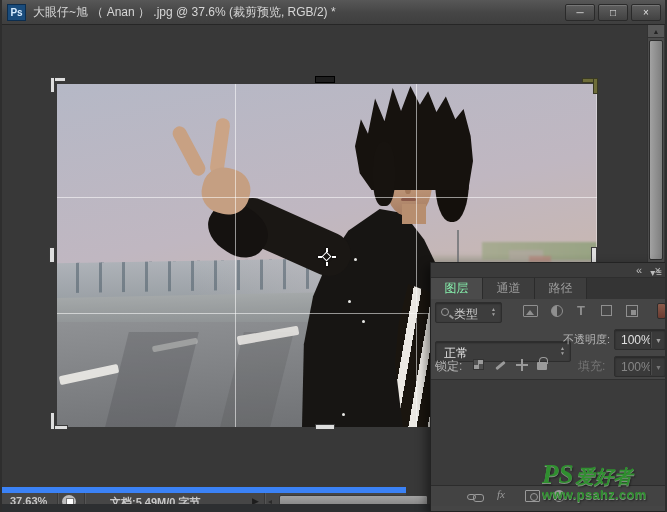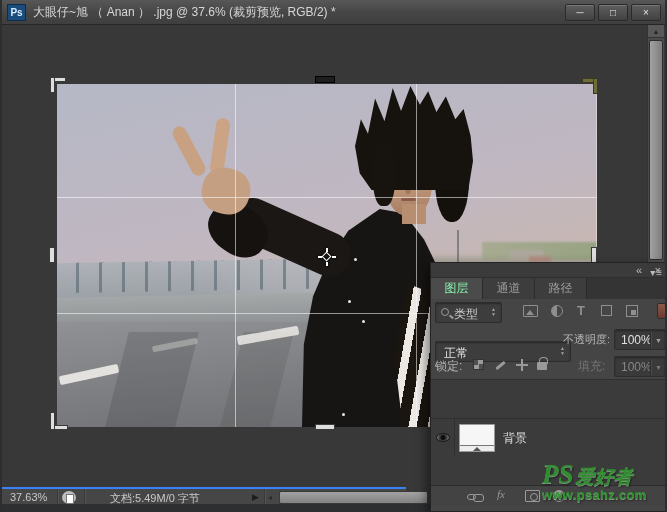--- a/index.html
+++ b/index.html
@@ -98,21 +98,21 @@
   .crop-cursor .r { position:absolute; left:13px; top:7px; width:4px; height:2px; background:#fff; }
 
   
   .vscroll { position:absolute; left:645px; top:25px; width:17px; height:237px; background:#4c4c4c;
     border-left:1px solid #333; z-index:2; }
   .vscroll .up { height:13px; background:#585858; border-bottom:1px solid #333; color:#232323;
     font-size:7px; text-align:center; line-height:13px; }
   .vscroll .thumb { position:absolute; left:1px; top:15px; width:14px; height:220px;
     background:linear-gradient(90deg,#a2a2a2,#7d7d7d); border:1px solid #2e2e2e; border-radius:2px; }
   .statusbar { position:absolute; left:0; top:487px; width:404px; height:17px; background:#464646;
-    border-top:2px solid #3b82f6; z-index:2; color:#c9c9c9; font-size:11px; }
+    border-top:6px solid #3b82f6; z-index:2; color:#c9c9c9; font-size:11px;font-weight:bold; }
   .statusbar .zoomv { position:absolute; left:8px; top:2px; }
   .statusbar .sep { position:absolute; top:0; width:1px; height:17px; background:#383838; box-shadow:1px 0 0 #555; }
   .doc-ico { position:absolute; left:60px; top:2px; width:14px; height:13px; background:#bdbdbd; border-radius:50%; }
   .doc-ico::after { content:""; position:absolute; left:4px; top:2.5px; width:6px; height:8px; background:#fff; border:1px solid #777; }
   .statusbar .docv { position:absolute; left:108px; top:2px; }
   .flyout { position:absolute; left:250px; top:3px; color:#1d1d1d; font-size:9px; }
   .hleft { position:absolute; left:266px; top:4px; color:#2a2a2a; font-size:8px; }
   .hthumb { position:absolute; left:277px; top:2px; width:149px; height:13px;
     background:linear-gradient(#a2a2a2,#828282); border:1px solid #393939; border-radius:2px; }
   .bottom-edge { position:absolute; left:0; top:504px; width:667px; height:8px; background:#2d2f31; z-index:2; }
@@ -355,29 +355,20 @@
       <div class="licon l-lock"></div>
       <span class="fill-label">填充:</span>
       <div class="val-box dim" style="left:183px">
         <span class="v">100%</span>
         <span class="vsep"></span>
         <span class="dd">▼</span>
       </div>
     </div>
 
     <div class="p-list">
-      <div class="lrow lrow2">
-        <div class="eye-cell">
-            <div class="eye"></div>
-          </div>
-        <div class="thumb thumb2">
-          <div class="t-band"></div>
-        </div>
-        <span class="lname">背景</span>
-      </div>
     </div>
 
     <div class="p-bottom">
       <div class="bicon b-link"></div>
       <div class="bicon b-fx">fx</div>
       <div class="bicon b-mask"></div>
       <div class="bicon b-adj"></div>
     </div>
   </div>
 

